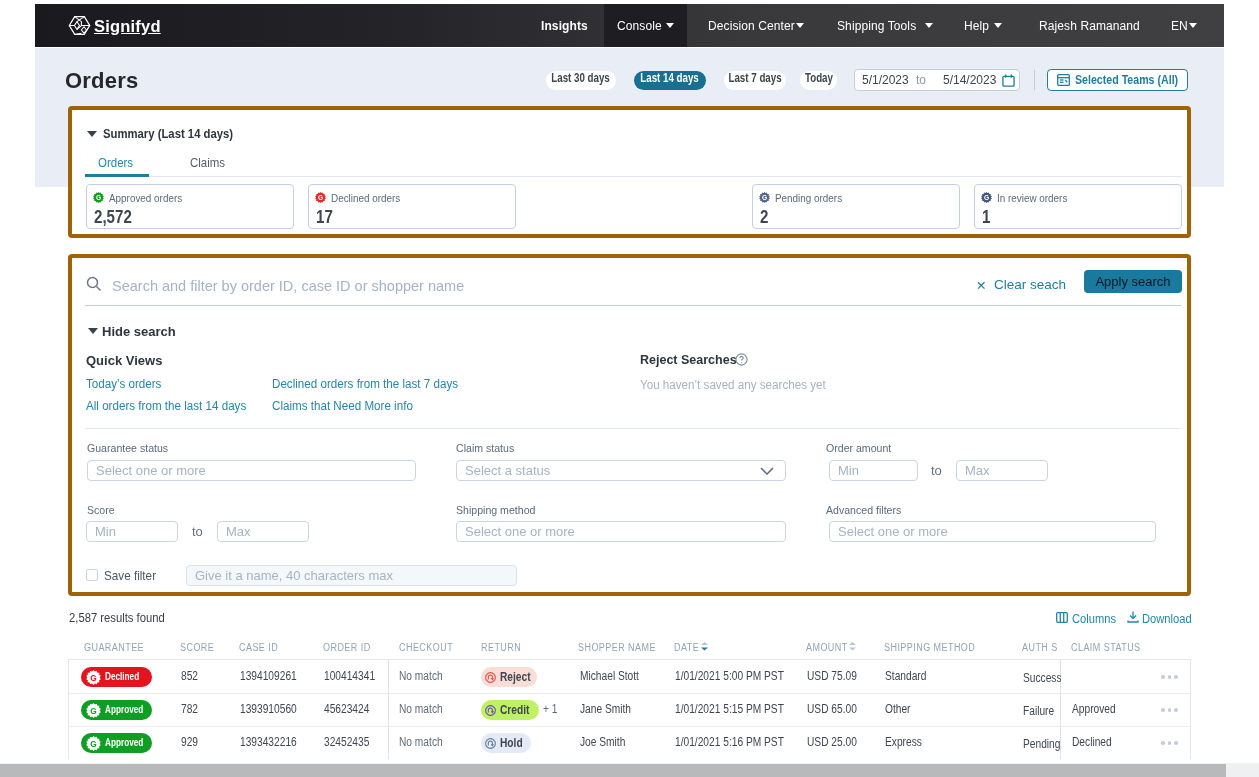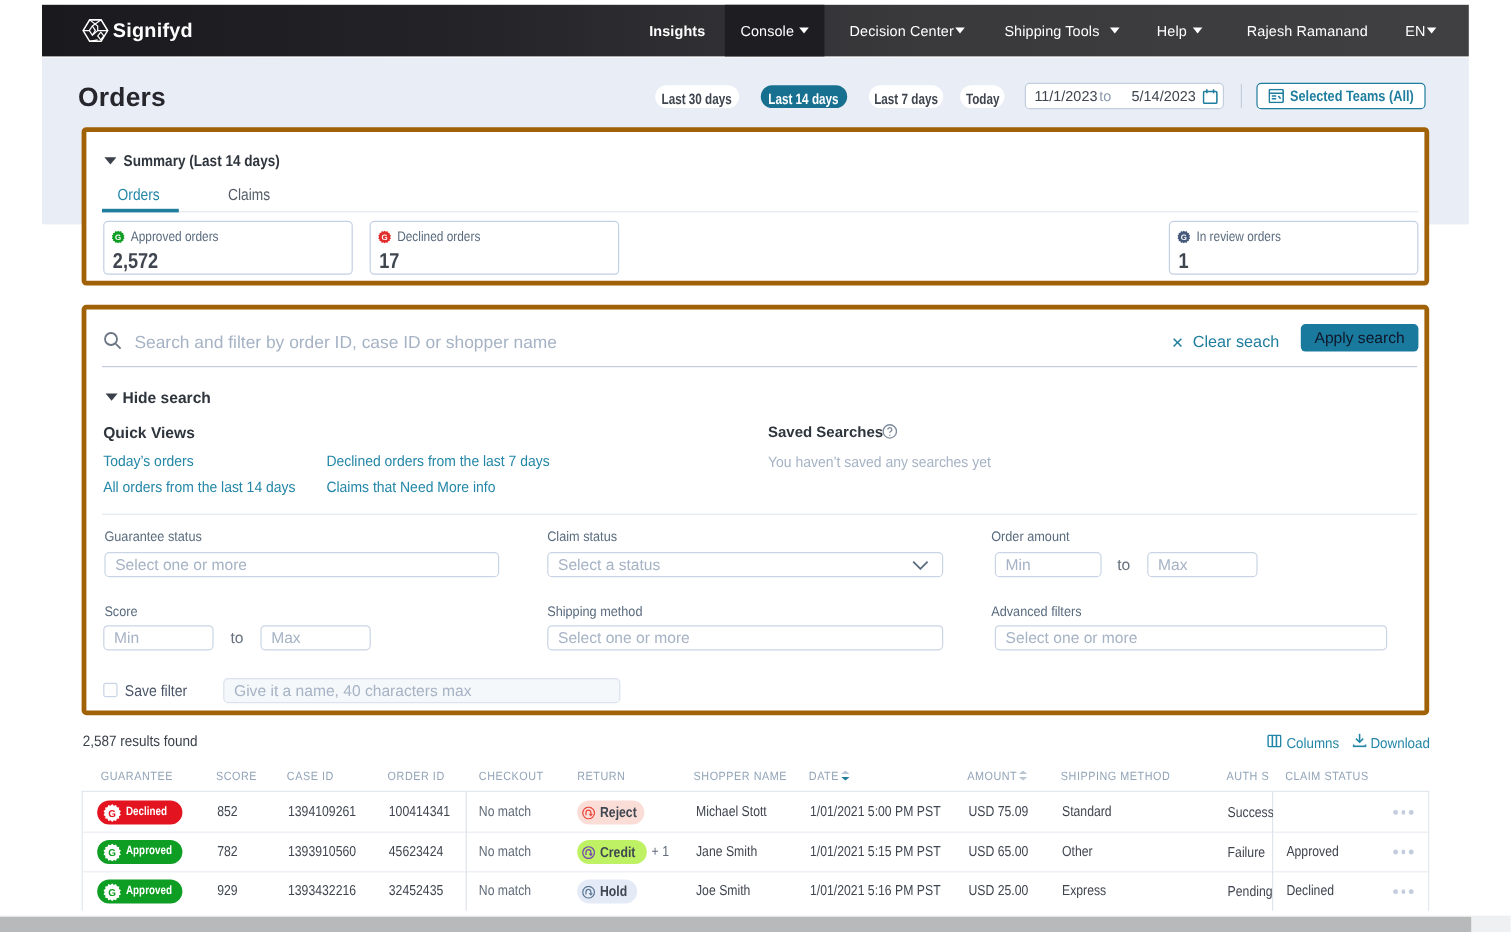--- a/index.html
+++ b/index.html
@@ -13,21 +13,21 @@
   .navtxt { color:#fff; font-size:12px; font-weight:400; white-space:nowrap; letter-spacing:0.1px; }
   .navtri { width:0; height:0; border-left:4.5px solid transparent; border-right:4.5px solid transparent; border-top:5px solid #fff; display:inline-block; }
   #consoleblk { left:569px; top:0; width:83px; height:43px; background:#1e1e22; }
 
   
   #band { left:35px; top:48px; width:1189px; height:139px; background:#e8edf6; }
 
   h1 { position:absolute; left:65px; top:68px; font-size:22px; color:#26262c; letter-spacing:0.2px; }
 
   .pill { position:absolute; top:71px; height:19px; border-radius:10px; background:#fff; color:#3e454e;
-          font-size:12.5px; font-weight:700; display:flex; align-items:flex-end; justify-content:center; white-space:nowrap; }
+          font-size:12.5px; font-weight:700; display:flex; align-items:flex-start; justify-content:center; white-space:nowrap; }
   .pill span { transform:scaleX(0.78); }
   .pill.sel { background:#17708f; color:#fff; }
 
   #datebox { left:854px; top:69px; width:166px; height:22px; background:#fff; border:1px solid #c4cfdd; border-radius:4px;
              font-size:12px; color:#3e454e; line-height:14px; }
   #teamsbtn { left:1047px; top:69px; width:141px; height:22px; background:#fff; border:1.5px solid #1f7d9d; border-radius:4px;
               color:#1f7d9d; font-size:12.5px; font-weight:700; display:flex; align-items:center; white-space:nowrap; }
   #teamsbtn span { transform:scaleX(0.85); transform-origin:0 50%; }
 
   
@@ -68,21 +68,21 @@
       <g stroke-width="1.6">
         <polyline points="10.5,2 21,10 21,16"></polyline>
         <polyline points="2,16 10,16"></polyline>
         <polygon points="14,10 18,16 14,22 10,16"></polygon>
         <polyline points="14,10 25.5,2"></polyline>
         <polyline points="14,22 21,16 34,16"></polyline>
         <polygon points="25,18 29,23 25,28 21,23"></polygon>
         <polyline points="10.5,30 21,28"></polyline>
       </g>
     </svg>
-    <span class="abs navtxt" style="left:59px;top:13px;font-size:16.5px;font-weight:700;letter-spacing:0.2px;">Signifyd</span>
+    <span class="abs navtxt" style="left:59px;top:13px;font-size:16.5px;font-weight:700;letter-spacing:0.2px;text-decoration:underline;">Signifyd</span>
     <span class="abs navtxt" style="left:506px;top:15px;font-weight:bold;">Insights</span>
     <div class="abs" id="consoleblk"></div>
     <span class="abs navtxt" style="left:582px;top:15px;">Console</span>
       <i class="abs navtri" style="left:631px;top:19px;"></i>
     <span class="abs navtxt" style="left:673px;top:15px;">Decision Center</span>
       <i class="abs navtri" style="left:761px;top:19px;"></i>
     <span class="abs navtxt" style="left:802px;top:15px;">Shipping Tools</span>
       <i class="abs navtri" style="left:890px;top:19px;"></i>
     <span class="abs navtxt" style="left:929px;top:15px;">Help</span>
       <i class="abs navtri" style="left:959px;top:19px;"></i>
@@ -100,21 +100,21 @@
   <div class="pill sel" style="left:634px;width:72px;">
       <span>Last 14 days</span>
     </div>
   <div class="pill" style="left:724px;width:62px;">
       <span>Last 7 days</span>
     </div>
   <div class="pill" style="left:800px;width:37px;">
       <span>Today</span>
     </div>
   <div class="abs" id="datebox">
-    <span class="abs" style="left:7px;top:3px;">11/1/2023</span>
+    <span class="abs" style="left:7px;top:3px;">5/1/2023</span>
     <span class="abs" style="left:61px;top:3px;color:#8b99ab;">to</span>
     <span class="abs" style="left:88px;top:3px;">5/14/2023</span>
     <svg class="abs" style="left:147px;top:4px" width="13" height="13" viewBox="0 0 14 14" fill="none" stroke="#1f7d9d" stroke-width="1.4">
       <rect x="1" y="2.5" width="12" height="10.5" rx="1"></rect>
         <line x1="4" y1="0.5" x2="4" y2="4"></line>
         <line x1="10" y1="0.5" x2="10" y2="4"></line>
     </svg>
   </div>
   <div class="abs" style="left:1034px;top:70px;width:1px;height:20px;background:#c4cfdd;"></div>
   <div class="abs" id="teamsbtn">
@@ -144,20 +144,28 @@
         <span class="statval">2,572</span>
     </div>
     <div class="statcard" style="left:236px;">
       <svg class="badge" viewBox="0 0 20 20">
           <polygon fill="#e22b2b" points="10.0,0.0 11.8,1.9 14.3,1.0 15.2,3.5 17.8,3.8 17.5,6.4 19.7,7.8 18.3,10.0 19.7,12.2 17.5,13.6 17.8,16.2 15.2,16.5 14.3,19.0 11.8,18.1 10.0,20.0 8.2,18.1 5.7,19.0 4.8,16.5 2.2,16.2 2.5,13.6 0.3,12.2 1.7,10.0 0.3,7.8 2.5,6.4 2.2,3.8 4.8,3.5 5.7,1.0 8.2,1.9"></polygon>
           <text x="10" y="14.5" font-size="12" font-weight="bold" fill="#fff" text-anchor="middle">G</text>
         </svg>
       <span class="statlabel">Declined orders</span>
         <span class="statval">17</span>
     </div>
+    <div class="statcard" style="left:680px;">
+      <svg class="badge" viewBox="0 0 20 20">
+          <polygon fill="#54698c" points="10.0,0.0 11.8,1.9 14.3,1.0 15.2,3.5 17.8,3.8 17.5,6.4 19.7,7.8 18.3,10.0 19.7,12.2 17.5,13.6 17.8,16.2 15.2,16.5 14.3,19.0 11.8,18.1 10.0,20.0 8.2,18.1 5.7,19.0 4.8,16.5 2.2,16.2 2.5,13.6 0.3,12.2 1.7,10.0 0.3,7.8 2.5,6.4 2.2,3.8 4.8,3.5 5.7,1.0 8.2,1.9"></polygon>
+          <text x="10" y="14.5" font-size="12" font-weight="bold" fill="#fff" text-anchor="middle">G</text>
+        </svg>
+      <span class="statlabel">Pending orders</span>
+        <span class="statval">2</span>
+    </div>
     <div class="statcard" style="left:902px;">
       <svg class="badge" viewBox="0 0 20 20">
           <polygon fill="#45597b" points="10.0,0.0 11.8,1.9 14.3,1.0 15.2,3.5 17.8,3.8 17.5,6.4 19.7,7.8 18.3,10.0 19.7,12.2 17.5,13.6 17.8,16.2 15.2,16.5 14.3,19.0 11.8,18.1 10.0,20.0 8.2,18.1 5.7,19.0 4.8,16.5 2.2,16.2 2.5,13.6 0.3,12.2 1.7,10.0 0.3,7.8 2.5,6.4 2.2,3.8 4.8,3.5 5.7,1.0 8.2,1.9"></polygon>
           <text x="10" y="14.5" font-size="12" font-weight="bold" fill="#fff" text-anchor="middle">G</text>
         </svg>
       <span class="statlabel">In review orders</span>
         <span class="statval">1</span>
     </div>
   </div>
 
@@ -174,21 +182,21 @@
 
     <i class="abs tri" style="left:16px;top:70px;border-left-width:5px;border-right-width:5px;"></i>
     <span class="abs" style="left:30px;top:66px;font-size:13px;font-weight:700;color:#2e353d;">Hide search</span>
 
     <span class="abs" style="left:14px;top:95px;font-size:13px;font-weight:700;color:#2e353d;">Quick Views</span>
     <span class="link" style="left:14px;top:119px;">Today’s orders</span>
     <span class="link" style="left:200px;top:119px;">Declined orders from the last 7 days</span>
     <span class="link" style="left:14px;top:141px;">All orders from the last 14 days</span>
     <span class="link" style="left:200px;top:141px;">Claims that Need More info</span>
 
-    <span class="abs" style="left:568px;top:95px;font-size:12.5px;font-weight:700;color:#2e353d;">Saved Searches</span>
+    <span class="abs" style="left:568px;top:95px;font-size:12.5px;font-weight:700;color:#2e353d;">Reject Searches</span>
     <svg class="abs" style="left:663px;top:95px" width="13" height="13" viewBox="0 0 14 14" fill="none" stroke="#7d8b9c" stroke-width="1.2">
       <circle cx="7" cy="7" r="6"></circle>
         <path d="M5.2 5.4 a1.8 1.8 0 1 1 2.4 1.7 q-0.6 0.25 -0.6 1"></path>
         <line x1="7" y1="10" x2="7" y2="10.8"></line>
     </svg>
     <span class="abs" style="left:568px;top:120px;font-size:12.5px;color:#a6b3c5;white-space:nowrap;transform:scaleX(0.93);transform-origin:0 0;">You haven’t saved any searches yet</span>
 
     <div class="abs" style="left:13px;top:170px;width:1096px;height:1px;background:#e3e9f0;"></div>
 
     <span class="lbl" style="left:15px;top:184px;">Guarantee status</span>

